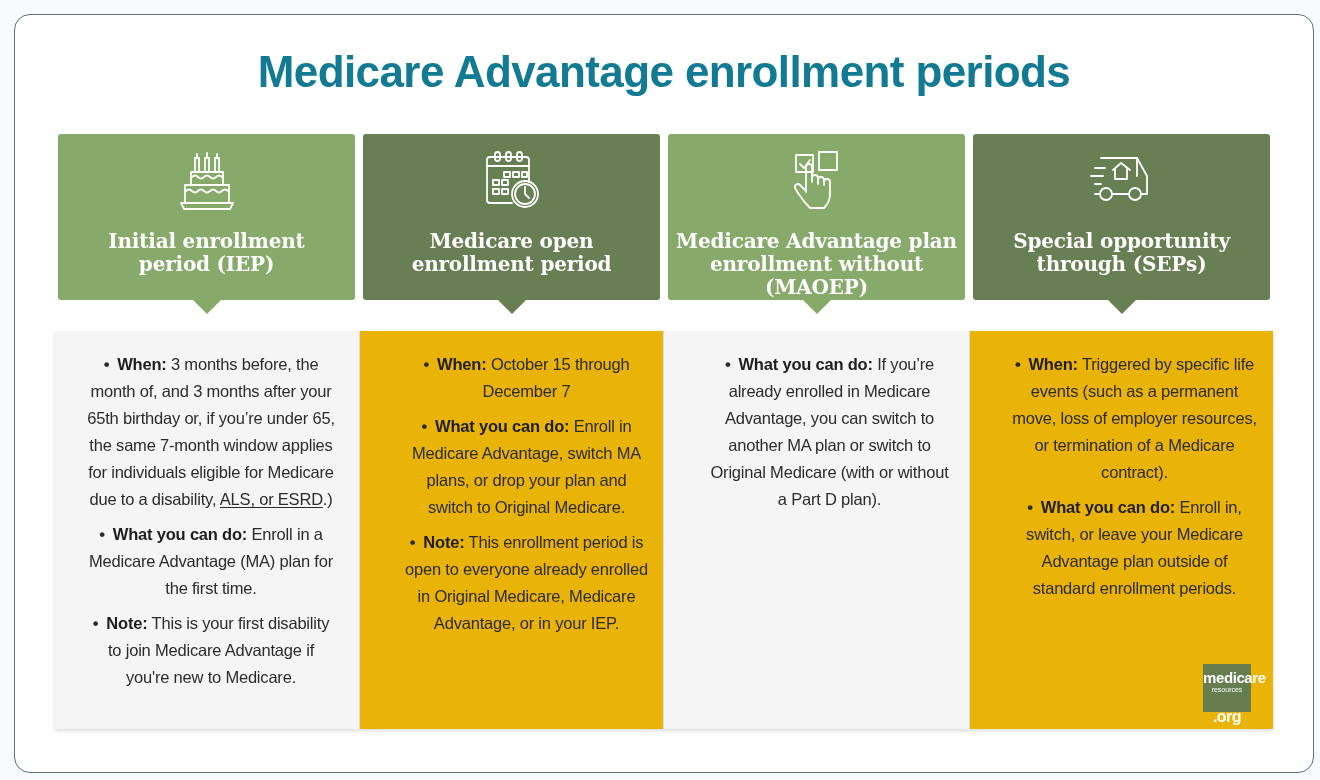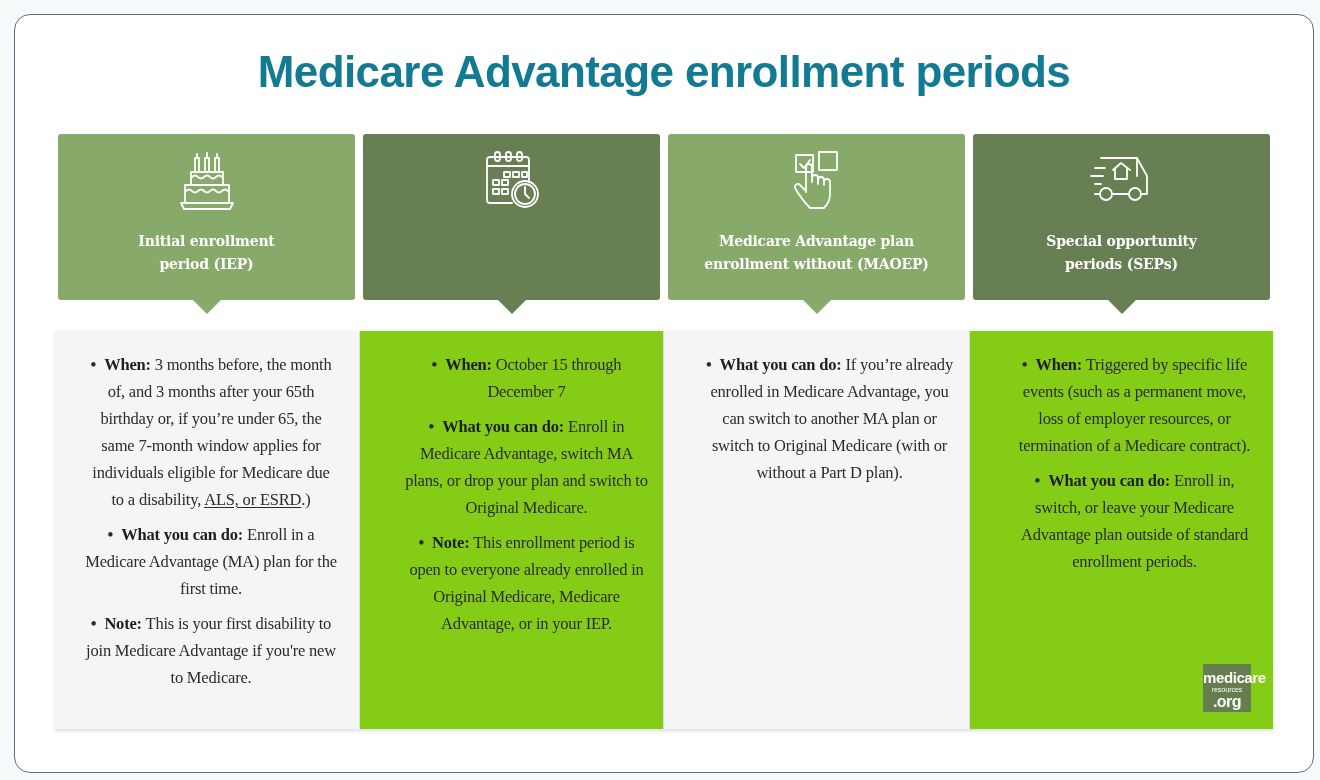--- a/index.html
+++ b/index.html
@@ -19,58 +19,58 @@
       position: absolute; top: 0; width: 297px; height: 166px; border-radius: 3px;
       color: #ffffff; text-align: center;
     }
     .hcard.light { background: #87aa6b; }
     .hcard.dark { background: #687f53; }
     .hcard .icon { position: absolute; left: 50%; top: 14px; width: 70px; height: 66px; transform: translateX(-50%); }
     .hcard .icon svg { width: 70px; height: 66px; }
     .hcard .label {
       position: absolute; left: 0; right: 0; top: 96px;
       font-family: "DejaVu Serif", "Liberation Serif", serif; font-weight: bold;
-      font-size: 14px; line-height: 23px; letter-spacing: -0.2px;
+      font-size: 20px; line-height: 23px; letter-spacing: -0.2px;
     }
     .hcard .arrow {
       position: absolute; left: 50%; bottom: -14px; width: 0; height: 0;
       transform: translateX(-50%);
       border-left: 14px solid transparent; border-right: 14px solid transparent;
       border-top: 14px solid;
     }
     .hcard.light .arrow { border-top-color: #87aa6b; }
     .hcard.dark .arrow { border-top-color: #687f53; }
 
     .body-panel {
       position: absolute; left: 55px; top: 331px; width: 1218px; height: 398px;
       box-shadow: 0 2px 4px rgba(0,0,0,0.14); display: flex;
     }
     .col {
       height: 100%; padding: 20px 14px 0 14px; color: #2b2b2b;
       border-right: 1.5px solid #dcdcdc;
     }
     .col:last-child { border-right: none; }
     .col.gray { background: #f5f5f5; }
-    .col.white { background: #84cc16; }
+    .col.white { background: #eab308; }
     .col ul { list-style: none; }
     .col li {
       text-align: center; font-size: 16.5px; line-height: 27px; margin-bottom: 8px;
-      font-family: Liberation Serif, serif; letter-spacing: -0.2px;
+      font-family: Liberation Sans, sans-serif; letter-spacing: -0.2px;
     }
     .col li .bullet { display: inline-block; margin-right: 8px; font-weight: bold; }
     .col li b { font-weight: bold; color: #1e1e1e; }
     .col li u { text-decoration: underline; text-underline-offset: 2px; }
     .logo {
       position: absolute; left: 1203px; top: 664px; width: 48px; height: 48px;
       background: #667d50; color: #ffffff; text-align: center;
       font-family: "Liberation Sans", sans-serif; font-weight: bold; line-height: 1;
     }
     .logo .l1 { font-size: 15px; padding-top: 6px; letter-spacing: -0.4px; }
     .logo .l2 { font-size: 7px; font-weight: normal; margin-top: 1px; }
-    .logo .l3 { font-size: 16px; letter-spacing: -0.5px; margin-top: 1px; }
+    .logo .l3 { font-size: 16px; letter-spacing: -0.5px; margin-top: 16px; }
   </style>
 </head>
 <body>
 
 <div class="frame"></div>
 
 <h1 class="title">Medicare Advantage enrollment periods</h1>
 
 <div class="headers">
 
@@ -110,20 +110,24 @@
           <rect x="45" y="24" width="5" height="5"></rect>
         <rect x="16" y="32" width="6" height="5"></rect>
           <rect x="25" y="32" width="6" height="5"></rect>
         <rect x="16" y="41" width="6" height="5"></rect>
           <rect x="25" y="41" width="6" height="5"></rect>
         <circle cx="48" cy="46" r="13"></circle>
           <circle cx="48" cy="46" r="10"></circle>
         <polyline points="48,39 48,46 52,50"></polyline>
       </svg>
     </div>
+    <div class="label">
+      <div>Medicare open</div>
+      <div>enrollment period</div>
+    </div>
     <div class="arrow"></div>
   </div>
 
   <div class="hcard light" style="left:610px;">
     <div class="icon">
       <svg viewBox="0 0 70 66" fill="none" stroke="#fff" stroke-width="1.8" stroke-linecap="round" stroke-linejoin="round">
         <rect x="14" y="7" width="17" height="17"></rect>
         <polyline points="18,16 22,20 28,12"></polyline>
         <rect x="37" y="4" width="18" height="18"></rect>
         <path d="M24 44 V19 a3 3 0 0 1 6 0 V34 M30 30 a3 3 0 0 1 6 0 V36 M36 32 a3 3 0 0 1 6 0 V37 M42 34 a3 3 0 0 1 6 0 V46 q0 8 -6 14 H28 q-6 -6 -12 -15 l-3 -5 a3 3 0 0 1 5 -3 l6 6"></path>
@@ -147,21 +151,21 @@
         <line x1="8" y1="46" x2="13" y2="46"></line>
         <line x1="8" y1="20" x2="18" y2="20"></line>
           <line x1="4" y1="28" x2="16" y2="28"></line>
           <line x1="8" y1="36" x2="14" y2="36"></line>
         <path d="M26 22 L34 15 L43 22"></path>
         <path d="M28 21 V31 H40 V21"></path>
       </svg>
     </div>
     <div class="label">
       <div>Special opportunity</div>
-      <div>periods (SEPs)</div>
+      <div>through (SEPs)</div>
     </div>
     <div class="arrow"></div>
   </div>
 </div>
 
 <div class="body-panel">
 
   <div class="col gray" style="width:305px; padding-left:30px; padding-right:22px;">
     <ul>
       <li>

